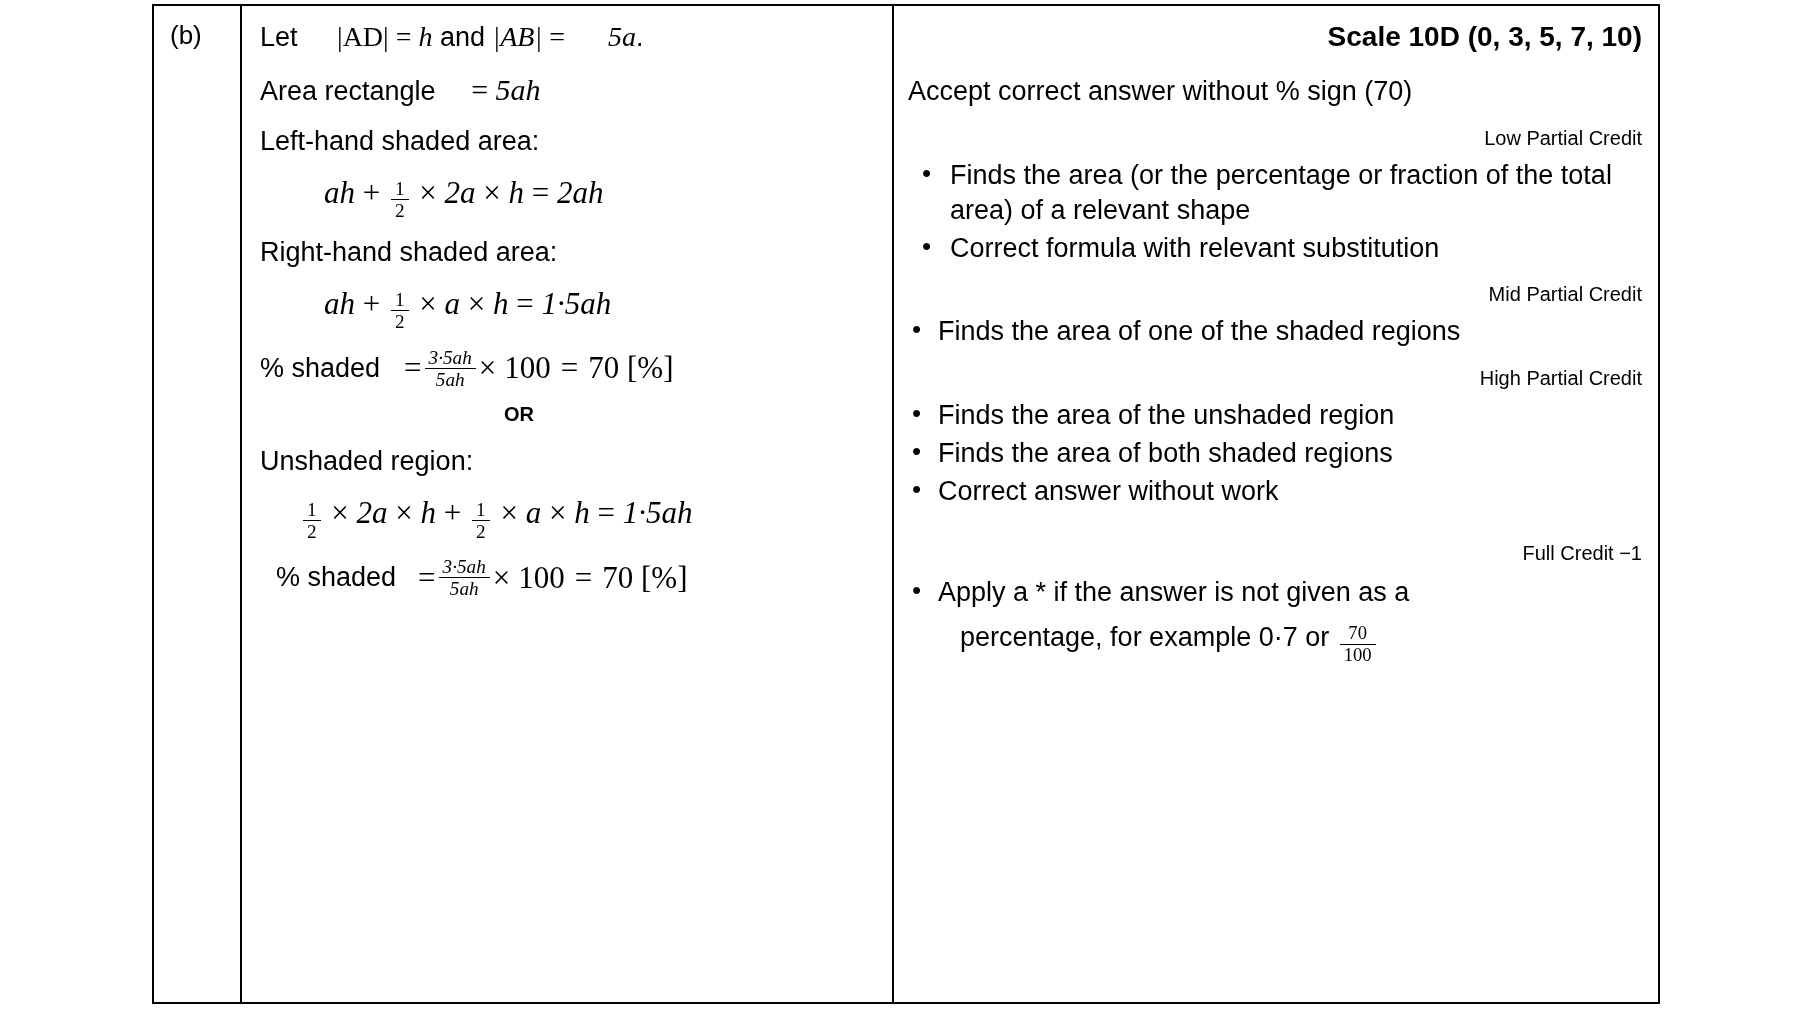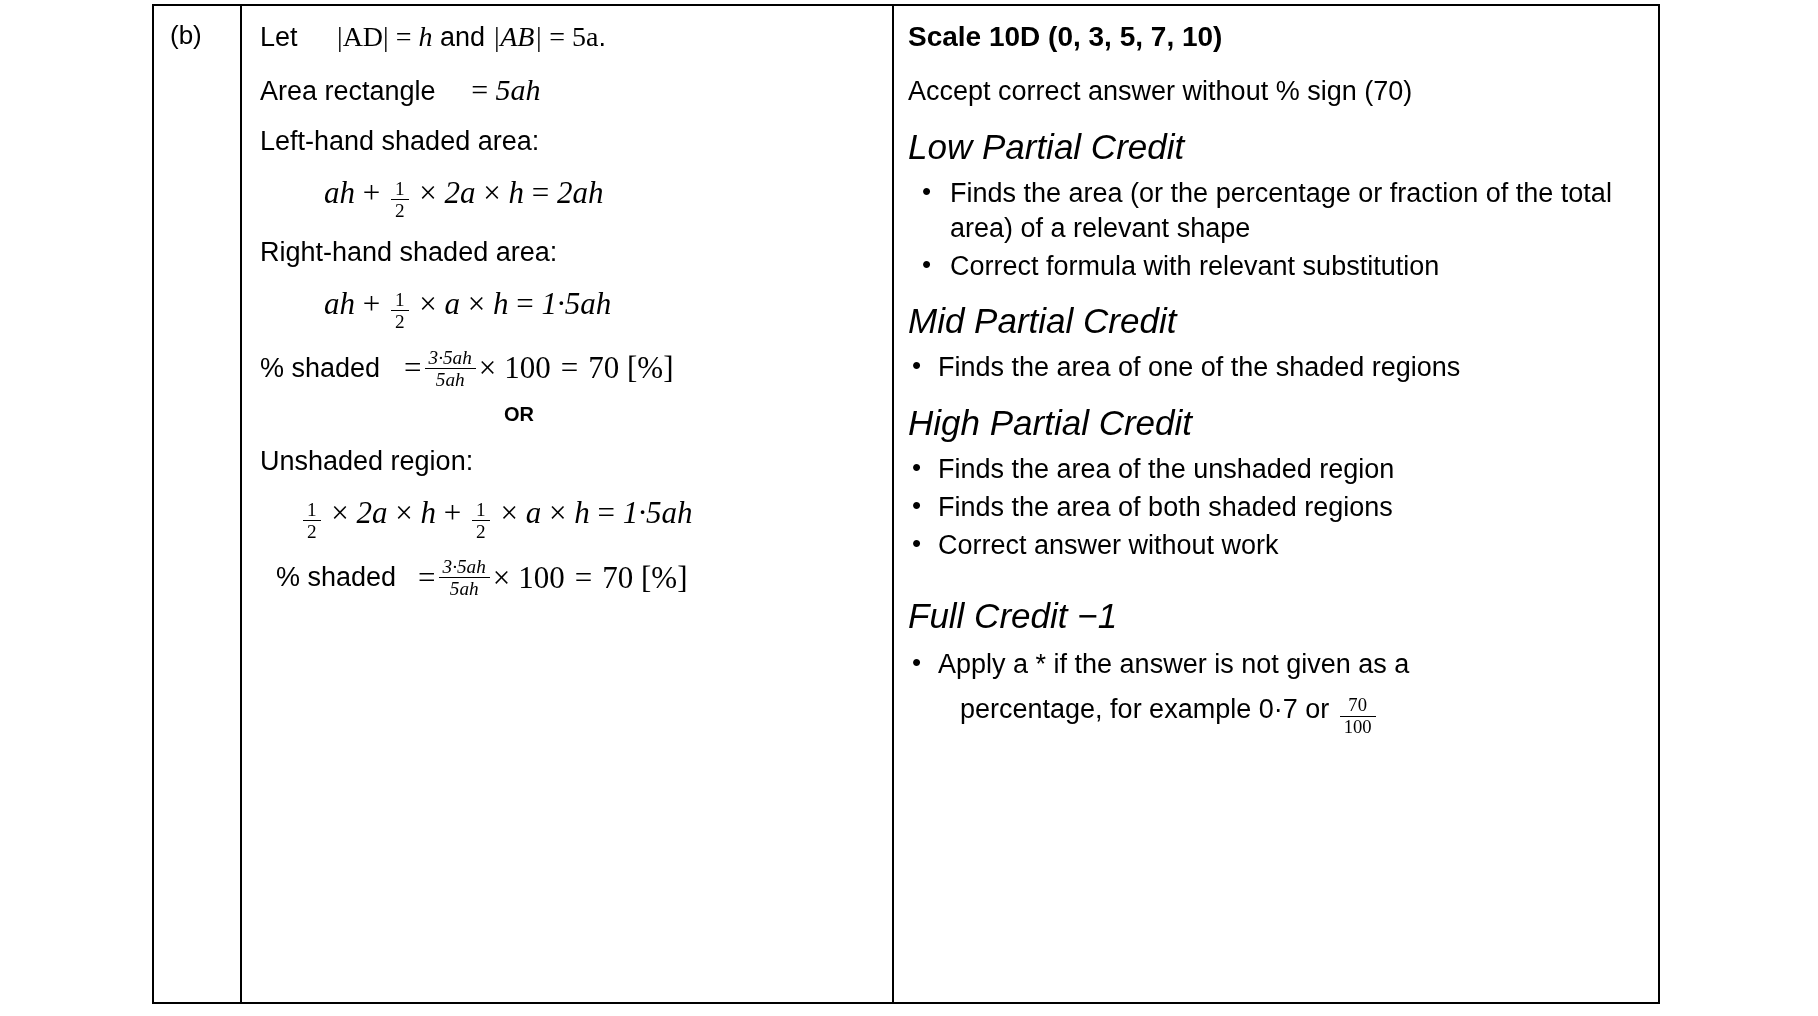--- a/index.html
+++ b/index.html
@@ -134,31 +134,32 @@
     display: flex;
     align-items: center;
   }
 
   
   .scheme-head {
     font-size: 28px;
     font-weight: bold;
     line-height: 1.2;
     margin: 0 0 20px 0;
+    text-align: right;
   }
   .scheme-para {
     font-size: 27px;
     line-height: 1.28;
     margin: 0 0 18px 0;
   }
   .credit-head {
-    font-size: 35px;
-    font-style: italic;
+    font-size: 20px;
     line-height: 1.2;
     margin: 0 0 8px 0;
+    text-align: right;
   }
   .credit-head.spaced { margin-top: 14px; }
 
   ul.bullets {
     list-style: none;
     margin: 0 0 16px 0;
     padding: 0;
   }
   ul.bullets li {
     font-size: 27px;
@@ -209,21 +210,21 @@
 
   <div class="ms-table">
 
     <div class="col-label">
       <div class="part-label">(b)</div>
     </div>
 
     <div class="col-solution">
 
       <div class="line">
-        <span>Let </span><span class="mixed-frac" style="margin-left:32px;">|AD|</span><span class="mixed-frac"> = </span><span class="mixed-frac" style="font-style:italic;">h</span><span> and </span><span class="mixed-frac" style="font-style:italic;">|AB|</span><span class="mixed-frac"> = </span><span class="mixed-frac" style="">5a</span><span>.</span>
+        <span>Let </span><span class="mixed-frac" style="margin-left:32px;">|AD|</span><span class="mixed-frac"> = </span><span class="mixed-frac" style="font-style:italic;">h</span><span> and </span><span class="mixed-frac" style="font-style:italic;">|AB|</span><span class="mixed-frac"> = </span><span class="mixed-frac" style="font-style:italic;margin-left:36px;">5a</span><span>.</span>
       </div>
 
       <div class="line">
         <span>Area rectangle</span>
         <span style="display:inline-block;width:28px;"></span><span class="mixed-frac" style="font-size:30px;">=</span>
         <span class="mixed-frac" style="font-style:italic;font-size:30px;">5ah</span>
       </div>
 
       <div class="line">Left-hand shaded area:</div>
 

